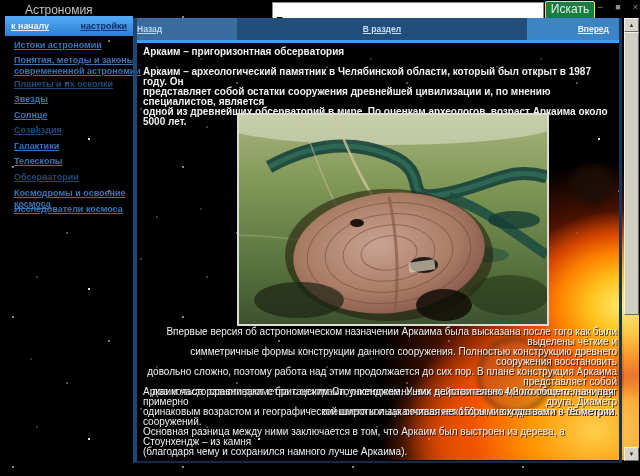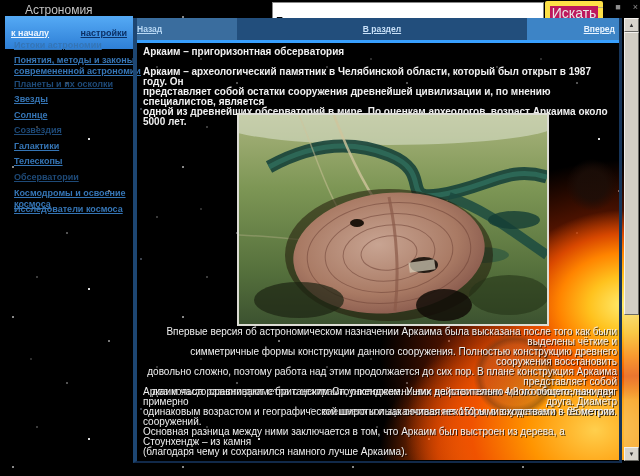--- a/index.html
+++ b/index.html
@@ -22,29 +22,29 @@
 
   
   .app-title{left:25px;top:3px;color:#c2c2c2;font-size:12px;}
   .search-input{
     left:272px;top:2px;width:264px;height:13px;
     background:#fff;color:#000;border:1px solid #888;
     font-family:"Liberation Sans",sans-serif;font-size:10px;padding:12px 3px;
   }
   .search-btn{
     left:545px;top:1px;width:48px;height:16px;
-    background:#be185d;color:#e8e8e8;border:5px solid #fde047;border-radius:2px;
-    font-family:"Liberation Sans",sans-serif;font-size:14px;line-height:14px;text-align:center;
+    background:#15803d;color:#e8e8e8;border:1px solid #fde047;border-radius:2px;
+    font-family:"Liberation Sans",sans-serif;font-size:12px;line-height:14px;text-align:center;
   }
   .win-controls{left:598px;top:3px;width:40px;display:flex;justify-content:space-between;color:#8f8f8f;font-size:9px;line-height:9px;}
   .win-controls span{cursor:default;}
 
   
   .topnav{
-    left:5px;top:16px;width:128px;height:33px;
+    left:5px;top:16px;width:128px;height:20px;
     background:linear-gradient(180deg,#55aaf5,#2e7fd6);
     display:flex;justify-content:space-between;align-items:center;
     font-size:9px;font-weight:bold;padding:0 6px;box-sizing:border-box;
   }
   .topnav .home{color:#eef6ff;text-decoration:underline;}
   .topnav .settings{color:#0b3066;text-decoration:underline;margin-left:20px;}
 
   .sidebar{left:6px;top:36px;width:128px;}
   .sidebar .item{
     position:absolute;left:0;width:128px;
@@ -68,21 +68,21 @@
   
   .window{
     left:133px;top:18px;width:482px;height:443px;z-index:2;
     border-left:4px solid #1d4672;border-right:3px solid #16355a;border-bottom:2px solid #11294a;
     box-sizing:content-box;
   }
   .navbar{display:flex;height:22px;font-size:8.5px;font-weight:bold;}
   .navbar .seg{display:flex;align-items:center;}
   .navbar .seg1{width:100px;background:#3a6d9e;box-sizing:border-box;}
   .navbar .seg2{flex:1;background:#224e7c;justify-content:center;}
-  .navbar .seg3{width:92px;background:#3d84c6;justify-content:flex-end;padding-right:4px;box-sizing:border-box;}
+  .navbar .seg3{width:92px;background:#3d84c6;justify-content:flex-end;padding-right:10px;box-sizing:border-box;}
   .navbar a{text-decoration:underline;cursor:pointer;}
   .navbar .seg1 a{color:#b9d9f5;}
   .navbar .seg2 a{color:#c8e0f8;}
   .navbar .seg3 a{color:#e9f4ff;}
   .strip{height:3px;background:#38a0ff;}
   .titlebar{
     height:24px;background:linear-gradient(180deg,#3795f5,#1561c4);
     color:#081f46;font-size:13px;font-weight:bold;line-height:24px;padding-left:8px;
   }
   .content{position:relative;height:394px;}

